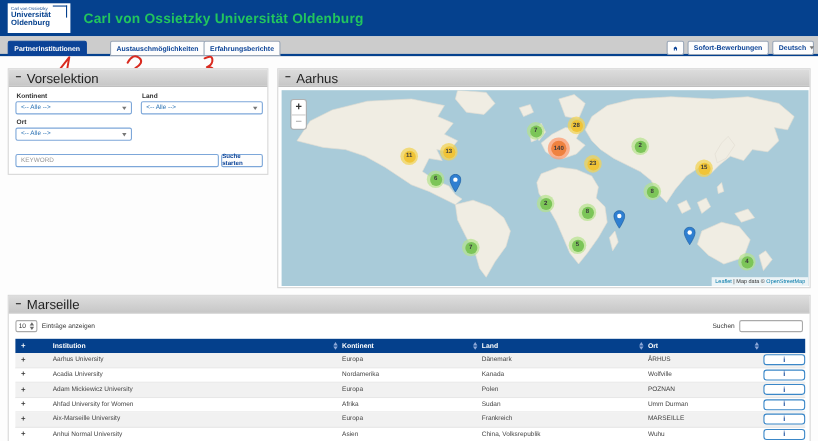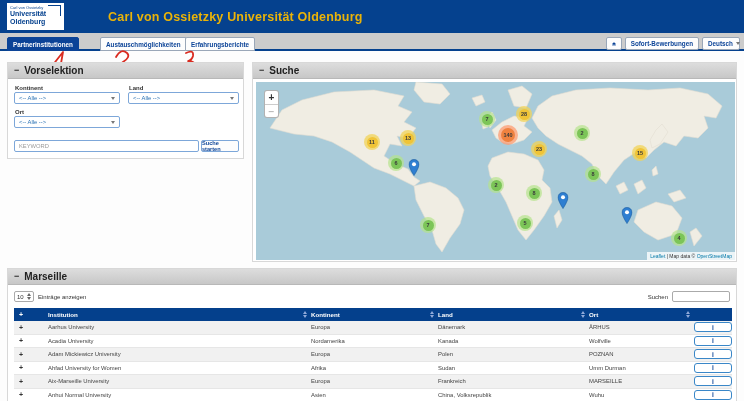--- a/index.html
+++ b/index.html
@@ -9,21 +9,21 @@
 
   
   .app-header { position:absolute; left:0; top:0; width:744px; height:33px; background:#05418e; }
   .logo-box { position:absolute; left:7px; top:3px; width:57px; height:27px; background:#fff;
               padding:2px 3px; }
   .logo-bracket { position:absolute; right:3px; top:2px; width:13px; height:11px;
                   border-top:1.5px solid #05418e; border-right:1.5px solid #05418e; }
   .logo-l1 { font-size:4px; color:#05418e; line-height:5px; }
   .logo-l2, .logo-l3 { font-size:7px; font-weight:bold; color:#05418e; line-height:8px; }
   .app-title { position:absolute; left:76px; top:0; height:33px; display:flex; align-items:center;
-               color:#eab308; font-size:12.5px; font-weight:600; letter-spacing:.2px;margin-left:32px; }
+               color:#22c55e; font-size:12.5px; font-weight:600; letter-spacing:.2px; }
 
   
   .nav-bar { position:absolute; left:0; top:33px; width:744px; height:18px; background:#cccccc;
              border-bottom:2px solid #05418e; }
   .tab { position:absolute; top:4px; height:14px; display:flex; align-items:center; justify-content:center;
          font-size:6.3px; font-weight:bold; border:1px solid #9aa7b8; border-radius:2px 2px 0 0;
          background:#fdfdfd; color:#0b4397; padding:0 5px; cursor:pointer; }
   .tab.active { background:#0b4397; color:#fff; border-color:#0b4397; }
   .nav-right { position:absolute; top:4px; right:4px; display:flex; gap:3px; }
   .nav-btn { height:13px; display:flex; align-items:center; justify-content:center; gap:3px;
@@ -34,21 +34,21 @@
                 border-top:3px solid #777; }
 
   
   .annotations { position:absolute; left:0; top:46px; width:744px; height:28px; pointer-events:none; }
 
   
   .panel { position:absolute; background:#fff; border:1px solid #d8d8d8; }
   .panel-header { height:16px; background:linear-gradient(#dddddd,#c7c7c7); border-bottom:1px solid #b8b8b8;
                   display:flex; align-items:center; padding:0 6px; gap:5px; }
   .collapse-icon { font-size:9px; font-weight:bold; color:#222; line-height:9px; cursor:pointer; }
-  .panel-title { font-size:10px; font-weight:bold; color:#222; }
+  .panel-title { font-size:12px; font-weight:normal; color:#222; }
 
   
   #vorselektion { left:7px; top:62px; width:237px; height:97px; }
   .fld-label { position:absolute; font-size:6px; font-weight:bold; color:#333; }
   .fake-select { position:absolute; height:12px; background:#fff; border:1px solid #7da7d9; border-radius:2px;
                  display:flex; align-items:center; justify-content:space-between; padding:0 4px;
                  font-size:5.8px; color:#2e74b5; cursor:pointer; }
   .keyword-input { position:absolute; height:12px; border:1px solid #7da7d9; border-radius:2px;
                    font-size:5.8px; padding:0 4px; color:#444; font-family:"Liberation Sans",sans-serif; }
   .keyword-input::placeholder { color:#9a9a9a; }
@@ -182,21 +182,21 @@
       <span>&lt;-- Alle --&gt;</span>
       <span class="caret-down"></span>
     </div>
     <input class="keyword-input" style="left: 6px; top: 77px; width: 185px;" placeholder="KEYWORD">
     <div class="search-btn" style="left:193px; top:77px; width:38px;">Suche starten</div>
   </div>
 
   <div class="panel" id="karte">
     <div class="panel-header">
       <span class="collapse-icon">−</span>
-      <span class="panel-title">Suche</span>
+      <span class="panel-title">Aarhus</span>
     </div>
     <div class="map-canvas">
       <svg class="world" width="479" height="178" viewBox="0 0 479 178" preserveAspectRatio="none">
         <g fill="#f0ede3" stroke="#e2ded2" stroke-width="0.6">
           <path d="M160,0 L186,2 L194,12 L184,22 L168,20 L158,8 Z"></path>
           <path d="M14,46 L26,28 L46,18 L78,10 L118,8 L148,14 L142,24 L156,30 L148,40 L160,46 L152,56 L141,54 L146,64 L134,62 L128,74 L140,82 L152,87 L158,95 L164,99 L158,104 L146,98 L134,92 L118,86 L106,78 L94,70 L76,60 L58,54 L38,52 Z"></path>
           <path d="M158,104 L174,100 L190,106 L202,116 L208,128 L204,142 L194,156 L186,170 L180,162 L176,148 L168,134 L160,118 Z"></path>
           <path d="M216,16 L226,13 L229,20 L220,24 Z"></path>
           <path d="M230,36 L236,30 L240,38 L234,46 Z"></path>
           <path d="M226,42 L230,39 L232,45 L227,47 Z"></path>

